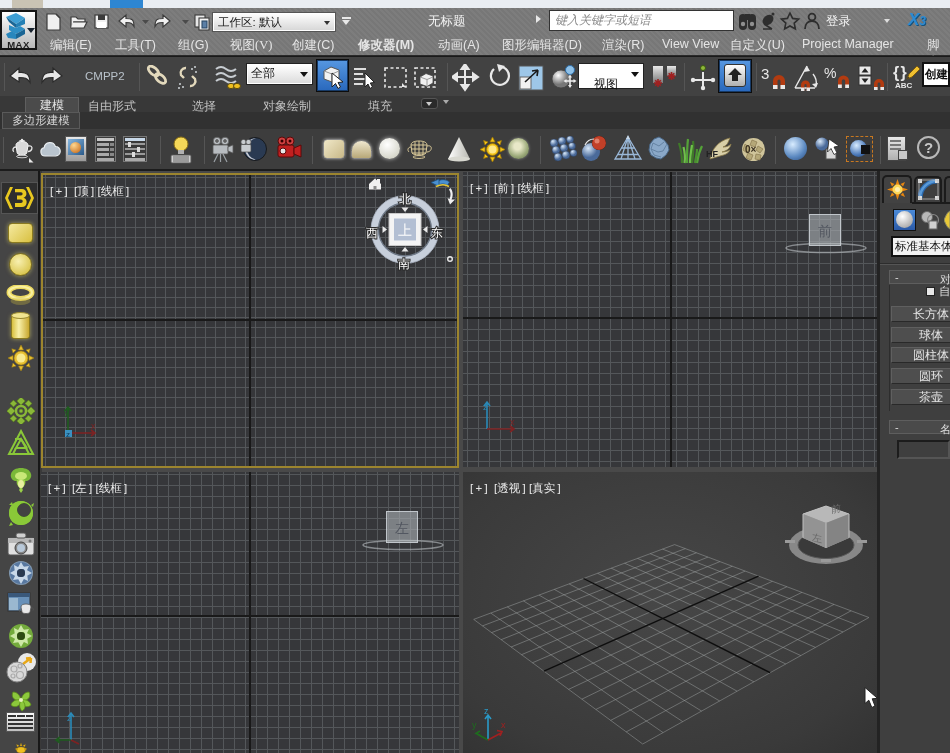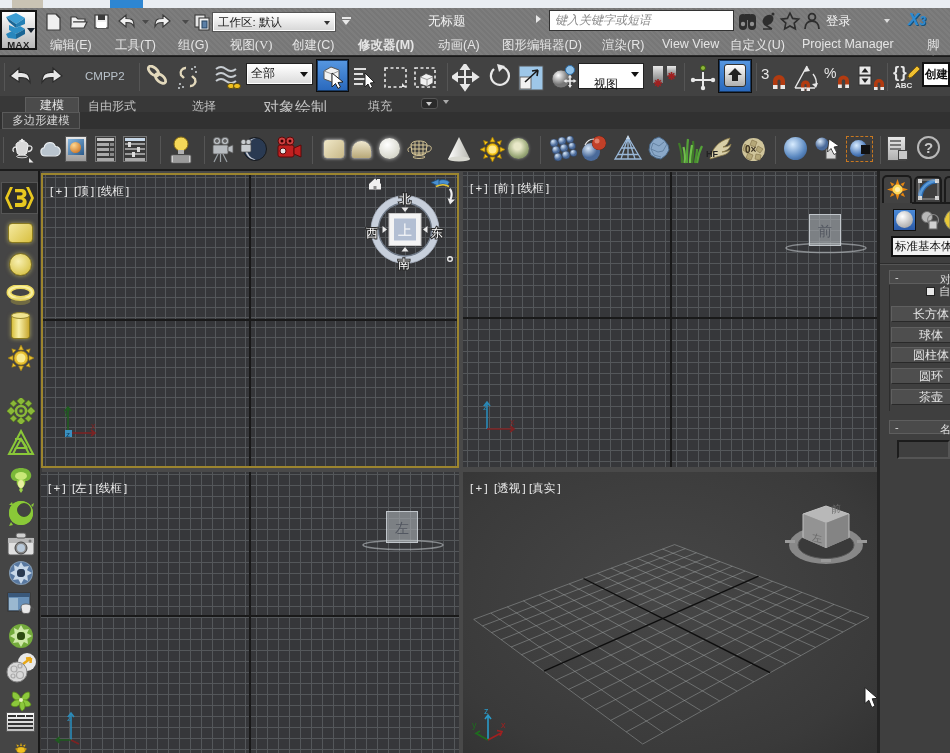--- a/index.html
+++ b/index.html
@@ -295,21 +295,21 @@
   <svg class="abs" style="left:905px;top:8px;" width="16" height="16" viewBox="0 0 16 16">
     <path d="M2 14 l2 -5 l8 -8 l3 3 l-8 8 z" fill="#f0c030" stroke="#7a5a10" stroke-width="1"></path>
     <path d="M2 14 l1 -2.5 l1.5 1.5 z" fill="#333"></path>
   </svg>
   <div class="abs" style="left:922px;top:5px;width:28px;height:25px;background:#fff;border:2px solid #111;color:#111;font-size:11.5px;font-weight:bold;line-height:21px;padding-left:1px;white-space:nowrap;overflow:hidden;">创建</div>
 </div>
 <div class="abs" id="ribbon"></div>
 <div class="abs" style="left:25px;top:97px;width:54px;height:15px;background:#4b4b4b;border:1px solid #5f5f5f;border-bottom:none;color:#e2e2e2;font-size:12px;text-align:center;line-height:14px;">建模</div>
 <div class="abs" style="left:88px;top:98px;color:#c0c0c0;font-size:12px;">自由形式</div>
 <div class="abs" style="left:192px;top:98px;color:#c0c0c0;font-size:12px;">选择</div>
-<div class="abs" style="left:263px;top:98px;color:#c0c0c0;font-size:16px;">对象绘制</div>
+<div class="abs" style="left:263px;top:98px;color:#c0c0c0;font-size:12px;">对象绘制</div>
 <div class="abs" style="left:368px;top:98px;color:#c0c0c0;font-size:12px;">填充</div>
 <div class="abs" style="left:421px;top:98px;width:17px;height:11px;background:#2a2a2a;border-radius:3px;border:1px solid #555;">
   <div class="abs" style="left:4px;top:3px;width:0;height:0;border:3.5px solid transparent;border-top:4px solid #ccc;"></div>
 </div>
 <div class="abs" style="left:443px;top:100px;width:0;height:0;border:3px solid transparent;border-top:4px solid #aaa;"></div>
 <div class="abs" id="polyrow"></div>
 <div class="abs" style="left:2px;top:112px;width:78px;height:17px;background:#3f3f3f;border:1px solid #5a5a5a;color:#d5d5d5;font-size:11.5px;text-align:center;line-height:15px;">多边形建模</div>
 <div class="abs" id="iconrow">
   <div class="abs" style="left:3px;top:8px;width:1px;height:26px;background:#2a2a2a;border-right:1px solid #565656;"></div>
 

